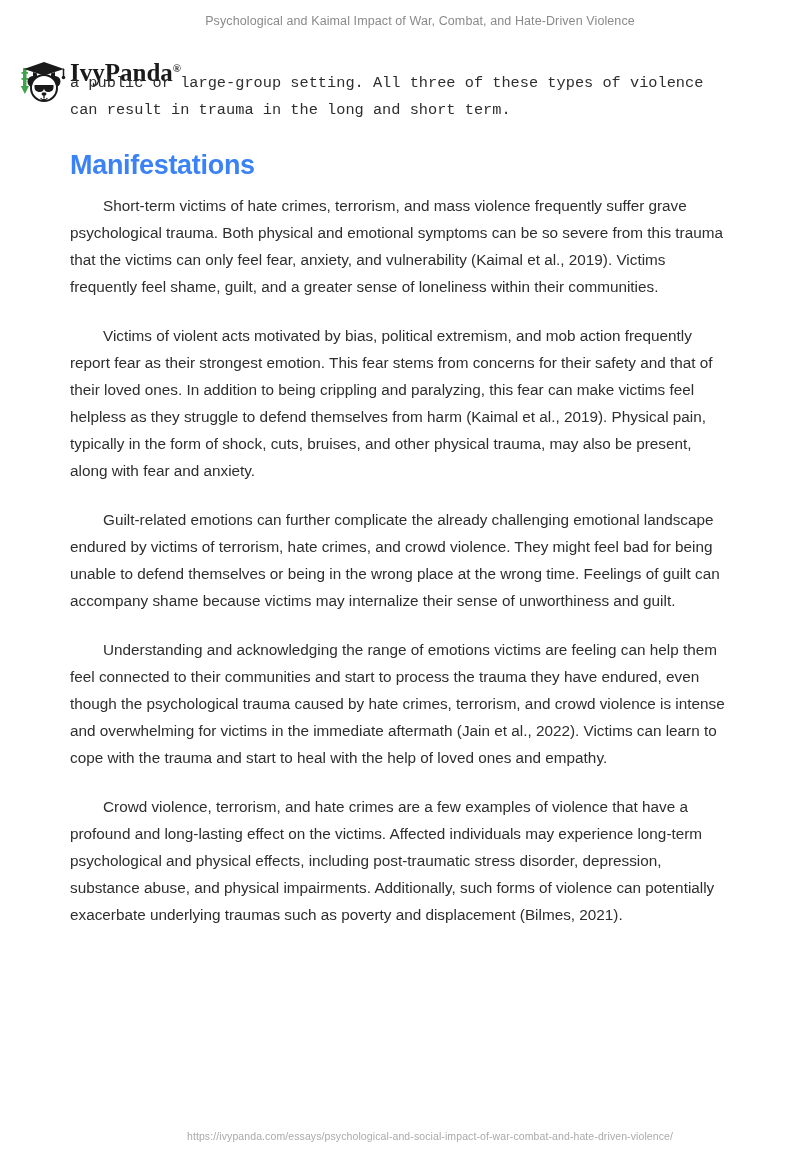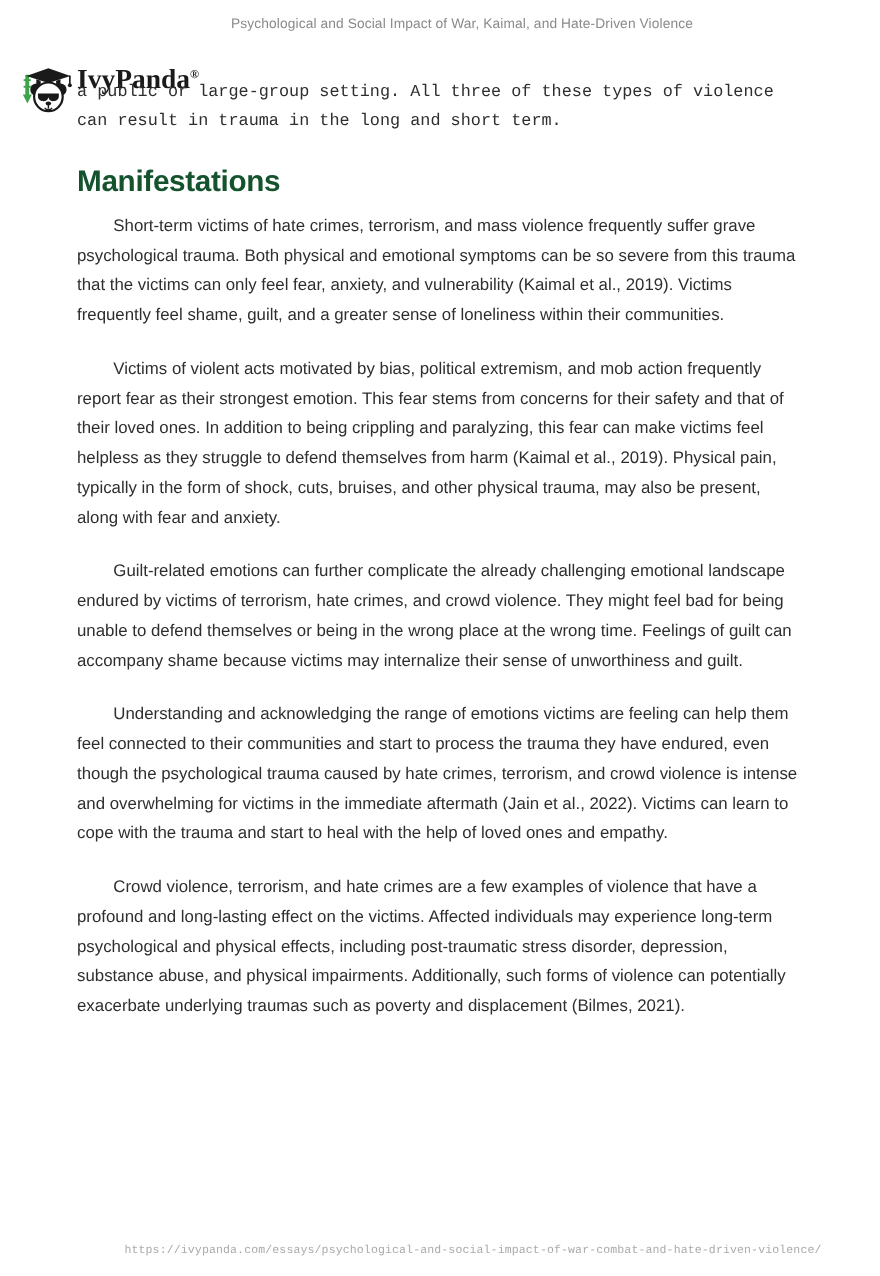--- a/index.html
+++ b/index.html
@@ -87,21 +87,21 @@
   }
   p.para.no-indent {
     text-indent: 0;
     font-family: Liberation Mono, monospace;
   }
   h1.heading-1 {
     margin: 24px 0 10px 0;
     font-size: 27px;
     line-height: 34px;
     font-weight: bold;
-    color: #14532d;
+    color: #3b82f6;
     letter-spacing: -0.3px;
     font-family: "Liberation Sans", sans-serif;
   }
   h2.heading-2 {
     margin: 26px 0 12px 0;
     font-size: 20.5px;
     line-height: 26px;
     font-weight: bold;
     color: #1c1c1c;
     letter-spacing: -0.2px;
@@ -114,21 +114,21 @@
     left: 0;
     bottom: 16px;
     width: 800px;
     text-align: center;
     padding-left: 60px;
     box-sizing: border-box;
   }
   .footer-url {
     font-size: 10.5px;
     color: #aaaaaa;
-    font-family: Liberation Mono, monospace;
+    font-family: Liberation Sans, sans-serif;
     letter-spacing: 0.1px;
     text-decoration: none;
   }
 </style>
 </head>
 <body>
 
 <div class="page-header">
 
   <div class="brand">
@@ -155,21 +155,21 @@
 
         <path d="M37 52 L75 52 L75 57 C75 63 70 66 64 66 C59 66 57 63 56 59 C55 63 53 66 48 66 C42 66 37 63 37 57 Z" fill="#1a1a1a"></path>
 
         <ellipse cx="56" cy="70" rx="5" ry="3.6" fill="#1a1a1a"></ellipse>
         <path d="M56 73 L56 78 M50 79 C52 82 60 82 62 79" stroke="#1a1a1a" stroke-width="2.6" fill="none" stroke-linecap="round"></path>
       </g>
     </svg>
     <span class="brand-name"><span>IvyPanda</span><span class="brand-reg">®</span></span>
   </div>
 
-  <div class="header-title">Psychological and Social Impact of War, Kaimal, and Hate-Driven Violence</div>
+  <div class="header-title">Psychological and Kaimal Impact of War, Combat, and Hate-Driven Violence</div>
 </div>
 
 <div class="content">
 
   <p class="para no-indent">a public or large-group setting. All three of these types of violence can result in trauma in the long and short term.</p>
 
   <h1 class="heading-1">Manifestations</h1>
 
 
   <p class="para">Short-term victims of hate crimes, terrorism, and mass violence frequently suffer grave psychological trauma. Both physical and emotional symptoms can be so severe from this trauma that the victims can only feel fear, anxiety, and vulnerability (Kaimal et al., 2019). Victims frequently feel shame, guilt, and a greater sense of loneliness within their communities.</p>

